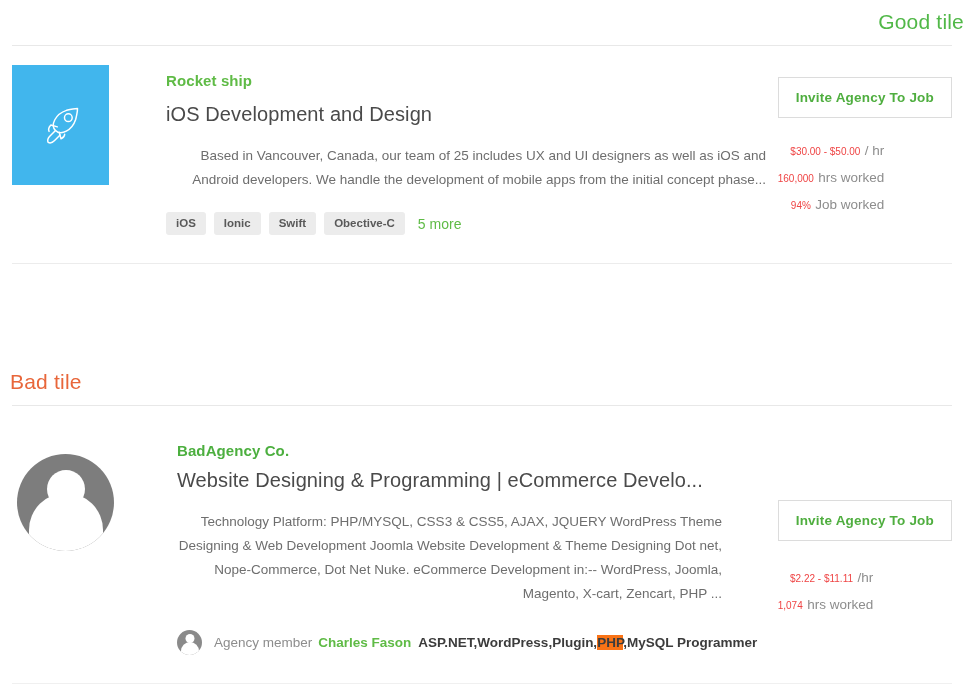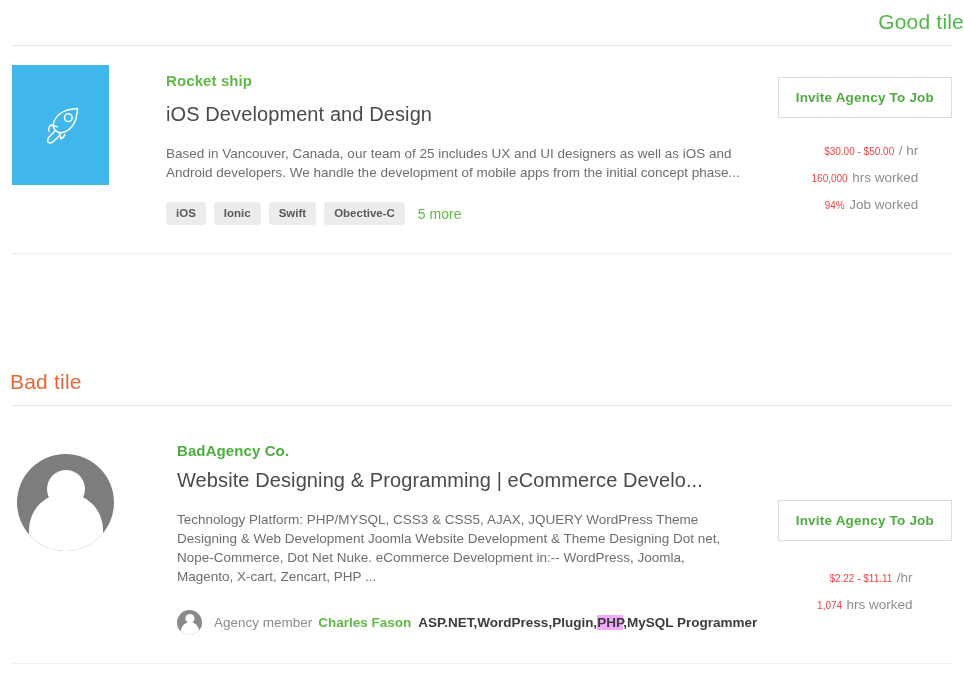--- a/index.html
+++ b/index.html
@@ -86,23 +86,24 @@
     font-weight: 400;
     color: #4a4a4a;
     margin: 0;
     letter-spacing: .1px;
   }
   .tile-title.good { margin-top: 14px; }
   .tile-title.bad  { margin-top: 10px; }
 
   .tile-desc {
     font-size: 13.5px;
-    line-height: 19px;
+    line-height: 24px;
     color: #6e6e6e;
     margin: 0;
+    text-align: right;
   }
   .tile-desc.good { margin-top: 18px; max-width: 600px; }
   .tile-desc.bad  { margin-top: 18px; max-width: 545px; }
 
   
   .tags {
     display: flex;
     align-items: center;
     gap: 8px;
     margin-top: 20px;
@@ -151,28 +152,28 @@
   }
   .avatar-gray .body {
     position: absolute; width: 18px; height: 13px; border-radius: 9px 9px 0 0;
     background: #fff; left: 50%; bottom: 0; transform: translateX(-50%);
   }
 
   .member-label { color: #8d8d8d; margin-left: 12px; }
   .member-name  { color: #5fbb46; font-weight: bold; margin-left: 6px; }
   .member-role  { color: #4a4a4a; margin-left: 7px; }
   .member-role.bad { font-weight: bold; color: #3c3c3c; margin-left: 7px; }
-  .hl { background: #f0abfc; }
+  .hl { background: #f97316; }
 
   
   .action-col {
     flex: 0 0 auto;
     display: flex;
     flex-direction: column;
-    align-items: center;
+    align-items: flex-start;
   }
   .invite-btn {
     border: 1px solid #dcdcdc;
     background: #fff;
     color: #4fae3f;
     font-size: 13.5px;
     font-weight: bold;
     letter-spacing: .2px;
     padding: 12px 17px;
     cursor: pointer;

